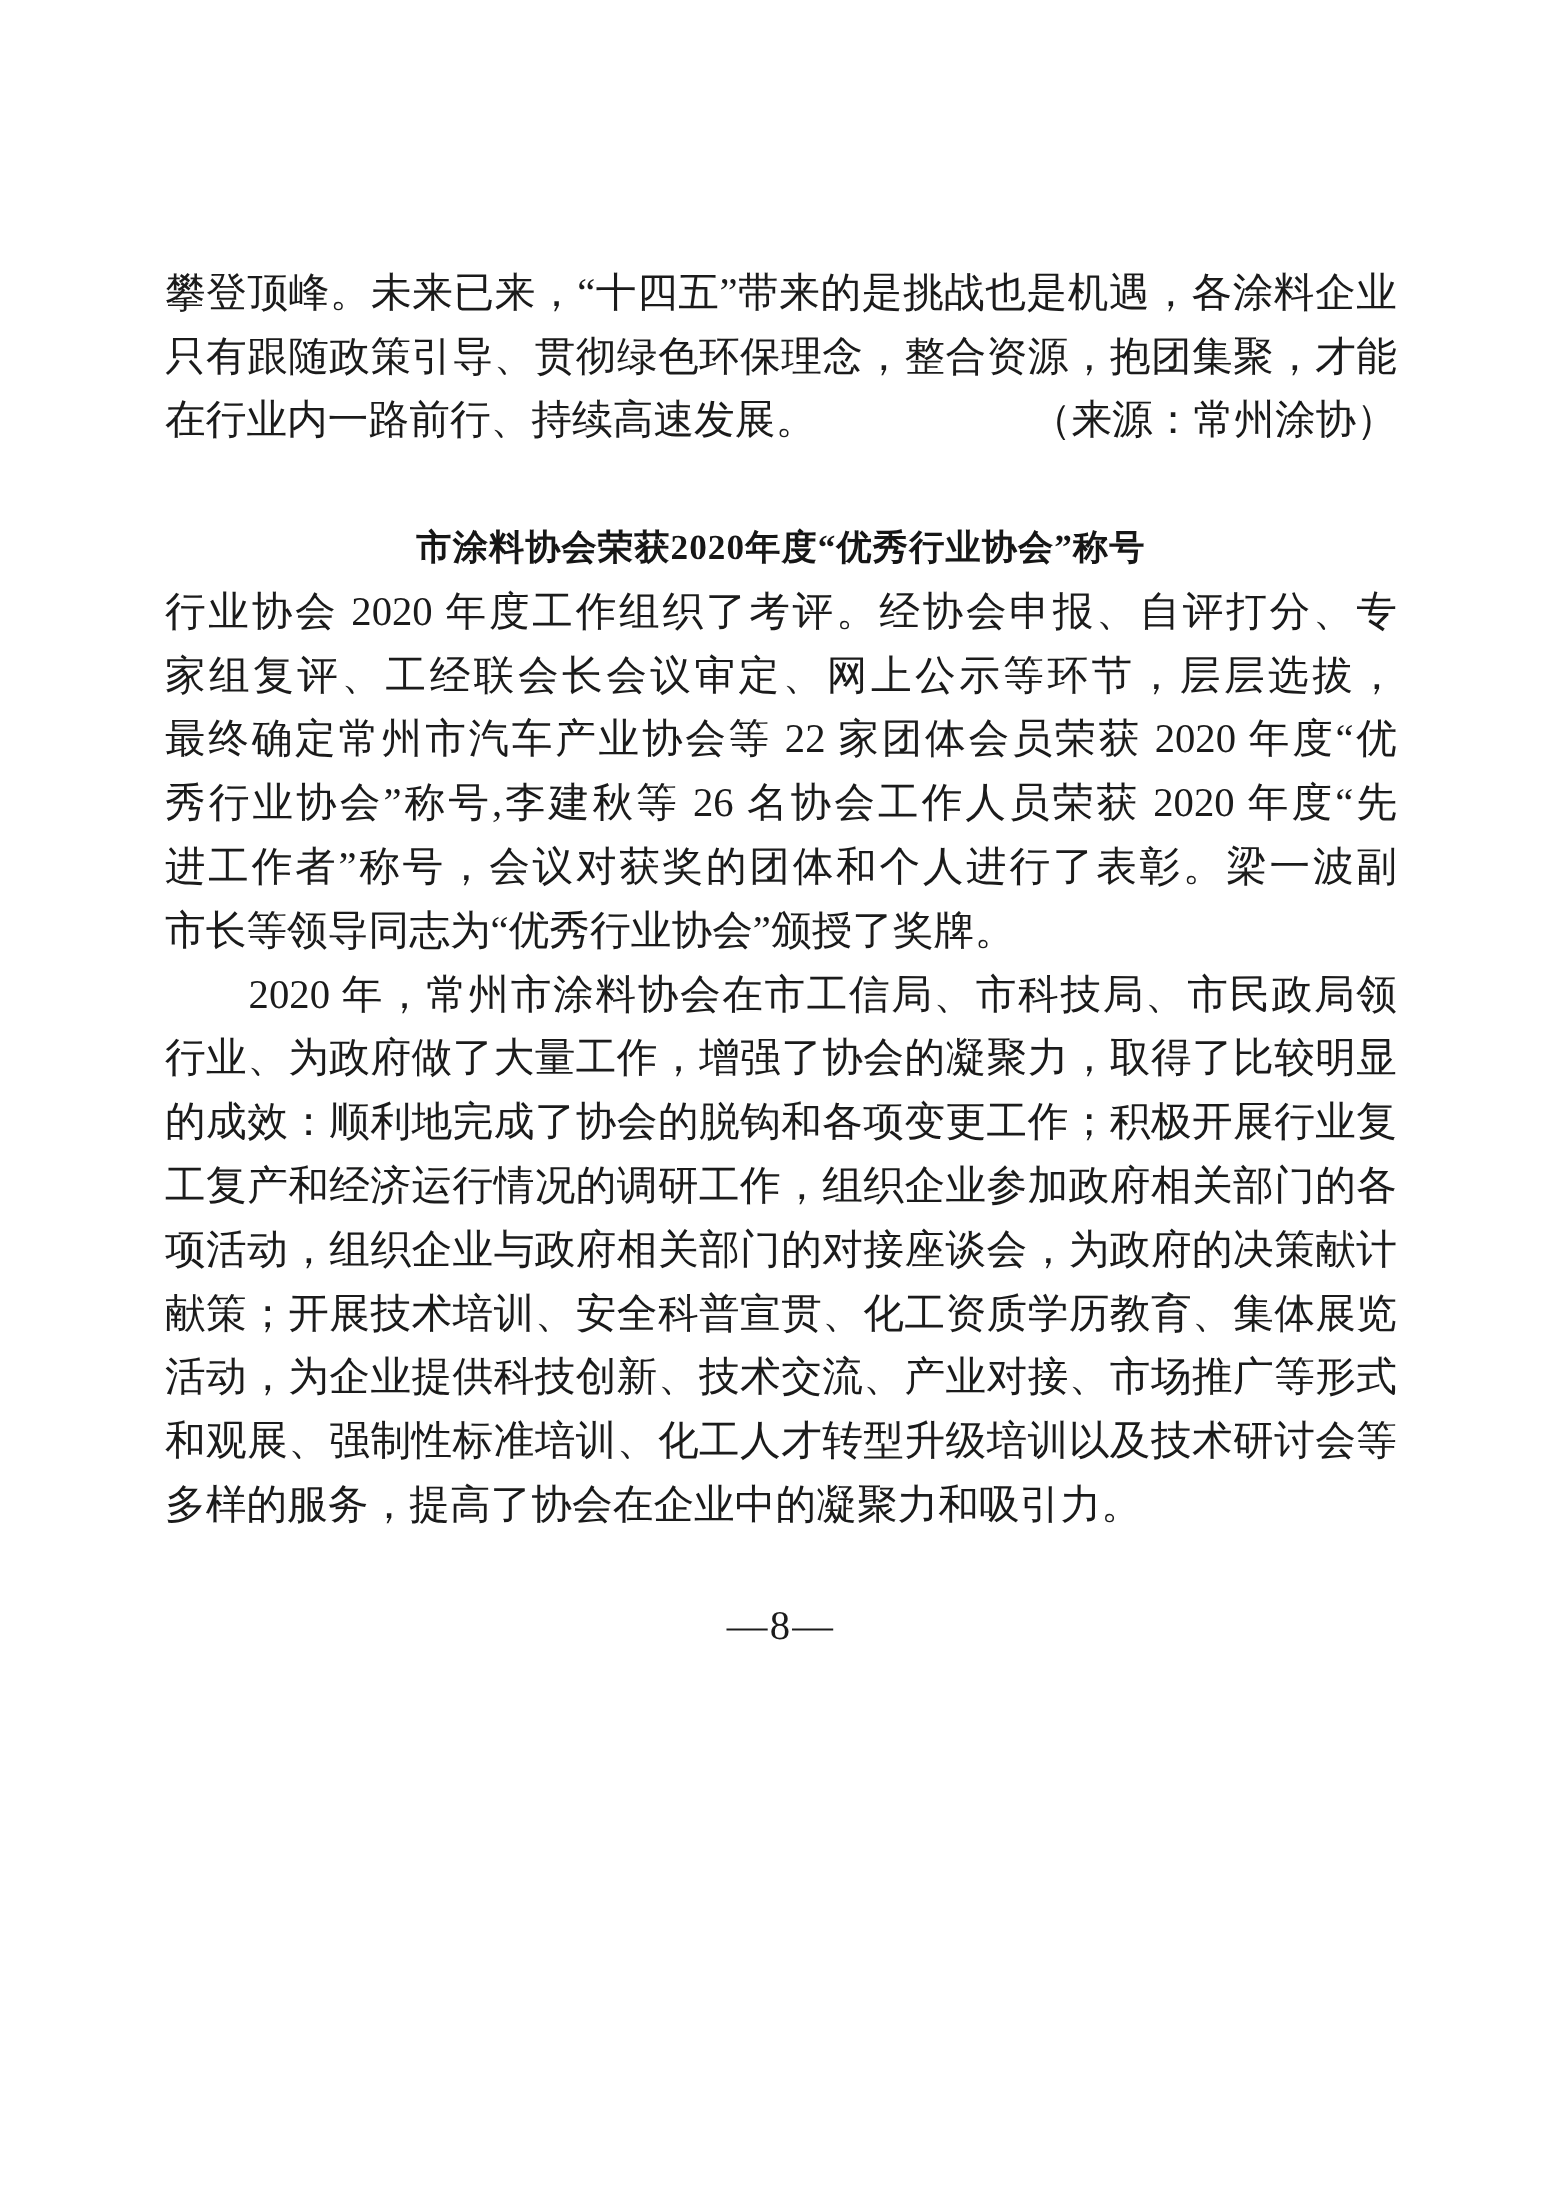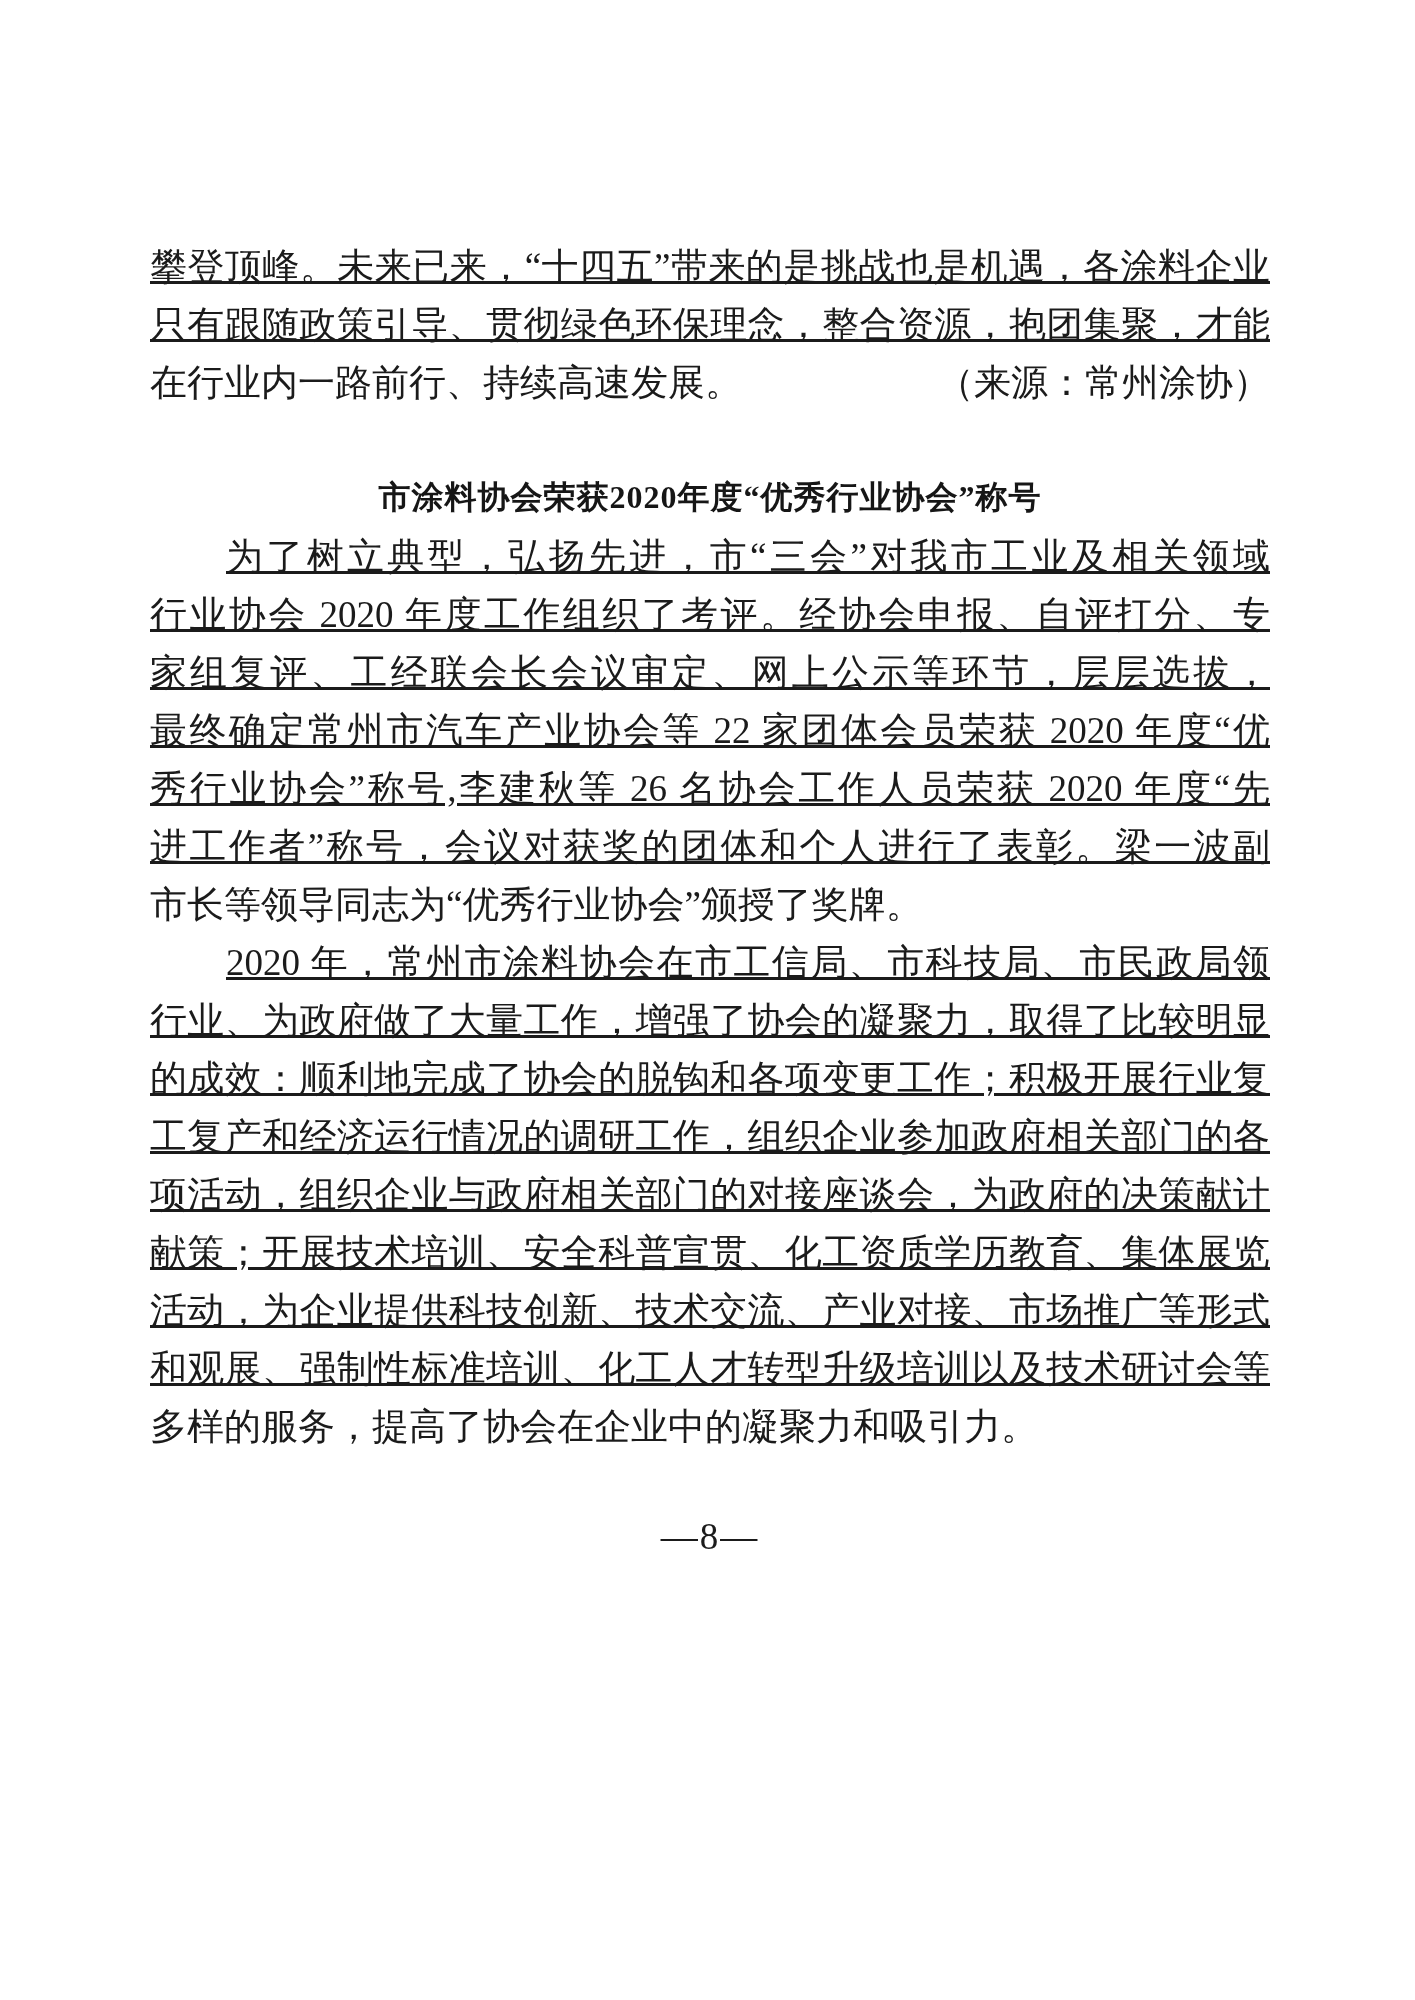--- a/index.html
+++ b/index.html
@@ -18,21 +18,21 @@
     top: 238px;
     width: 1120px;
   }
   section.para { margin: 0; padding: 0; }
   .line {
     font-size: 37px;
     line-height: 58px;
     min-height: 58px;
     text-align: justify;
   }
-  .line.j { text-align-last: justify; text-decoration: underline; }
+  .line.j { text-align-last: justify; }
   .line.indent { text-indent: 76px; }
   .lastline {
     display: flex;
     justify-content: space-between;
     font-size: 37px;
     line-height: 58px;
     min-height: 58px;
   }
   .title {
     margin: 54px 0 0 0;
@@ -64,21 +64,20 @@
       <div class="lastline">
         <span>在行业内一路前行、持续高速发展。</span>
         <span>（来源：常州涂协）</span>
       </div>
     </section>
 
     <h1 class="title">市涂料协会荣获2020年度“优秀行业协会”称号</h1>
 
 
     <section class="para">
-      <div class="line j indent">为了树立典型，弘扬先进，市“三会”对我市工业及相关领域</div>
       <div class="line j">行业协会 2020 年度工作组织了考评。经协会申报、自评打分、专</div>
       <div class="line j">家组复评、工经联会长会议审定、网上公示等环节，层层选拔，</div>
       <div class="line j">最终确定常州市汽车产业协会等 22 家团体会员荣获 2020 年度“优</div>
       <div class="line j">秀行业协会”称号,李建秋等 26 名协会工作人员荣获 2020 年度“先</div>
       <div class="line j">进工作者”称号，会议对获奖的团体和个人进行了表彰。梁一波副</div>
       <div class="line">市长等领导同志为“优秀行业协会”颁授了奖牌。</div>
     </section>
 
     <section class="para">
       <div class="line j indent">2020 年，常州市涂料协会在市工信局、市科技局、市民政局领</div>

